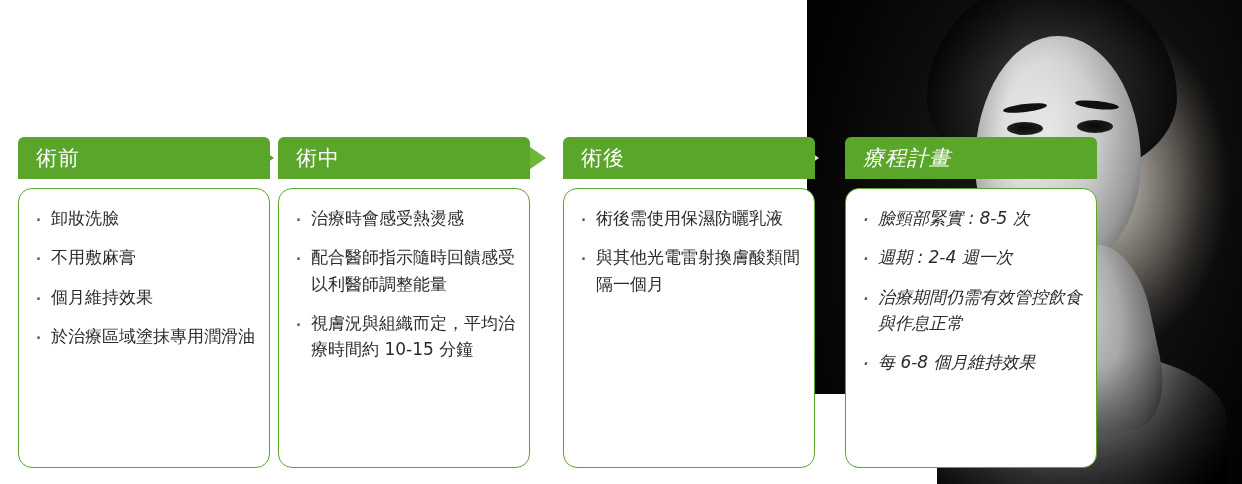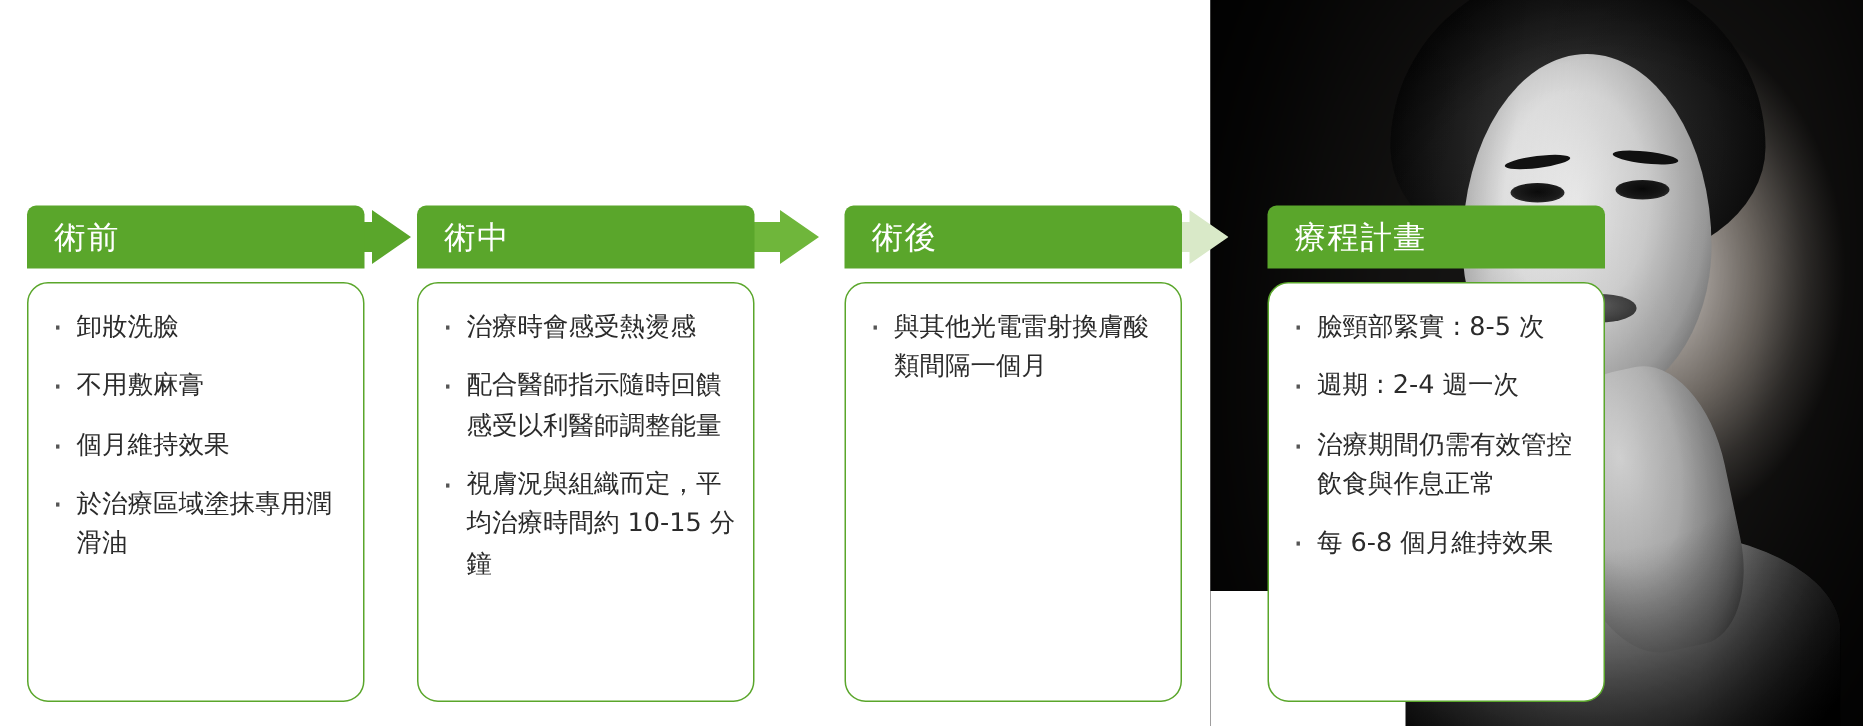--- a/index.html
+++ b/index.html
@@ -68,21 +68,21 @@
   .p-vign{
     position:absolute;left:0;top:0;width:100%;height:100%;
     background:radial-gradient(ellipse 75% 75% at 60% 42%, rgba(0,0,0,0) 45%, rgba(0,0,0,.55) 82%, rgba(0,0,0,.8) 100%);
   }
   
   .photo-notch{
     position:absolute;right:305px;bottom:0;width:130px;height:90px;background:#ffffff;
   }
 
   
-  .step{position:absolute;top:137px;width:225px;}
+  .step{position:absolute;top:137px;width:252px;}
   .step-header{
     position:relative;
     height:42px;
     background:#5aa62b;
     border-radius:6px 6px 0 0;
     display:flex;align-items:center;
     padding-left:18px;
     box-sizing:border-box;
   }
   .step-header .title{
@@ -120,21 +120,21 @@
   .arrow{
     position:absolute;top:140px;
     width:74px;height:36px;
   }
   .arrow svg{display:block;}
 
   
   #step-1{left:18px;}
   #step-2{left:278px;}
   #step-3{left:563px;}
-  #step-4{left:845px;}
+  #step-4{left:845px;font-style:italic;}
   #arrow-1{left:200px;}
   #arrow-2{left:472px;}
   #arrow-3{left:745px;}
 
   
   #step-4 .step-body{background:#ffffff;}
   #step-4{z-index:5;}
 </style>
 </head>
 <body>
@@ -202,20 +202,21 @@
       </ul>
     </div>
   </div>
 
   <div class="step" id="step-3">
     <div class="step-header">
       <span class="title">術後</span>
     </div>
     <div class="step-body">
       <ul class="bullets">
+        <li>術後需使用保濕防曬乳液</li>
         <li>與其他光電雷射換膚酸類間隔一個月</li>
       </ul>
     </div>
   </div>
 
   <div class="step" id="step-4">
     <div class="step-header">
       <span class="title">療程計畫</span>
     </div>
     <div class="step-body">

